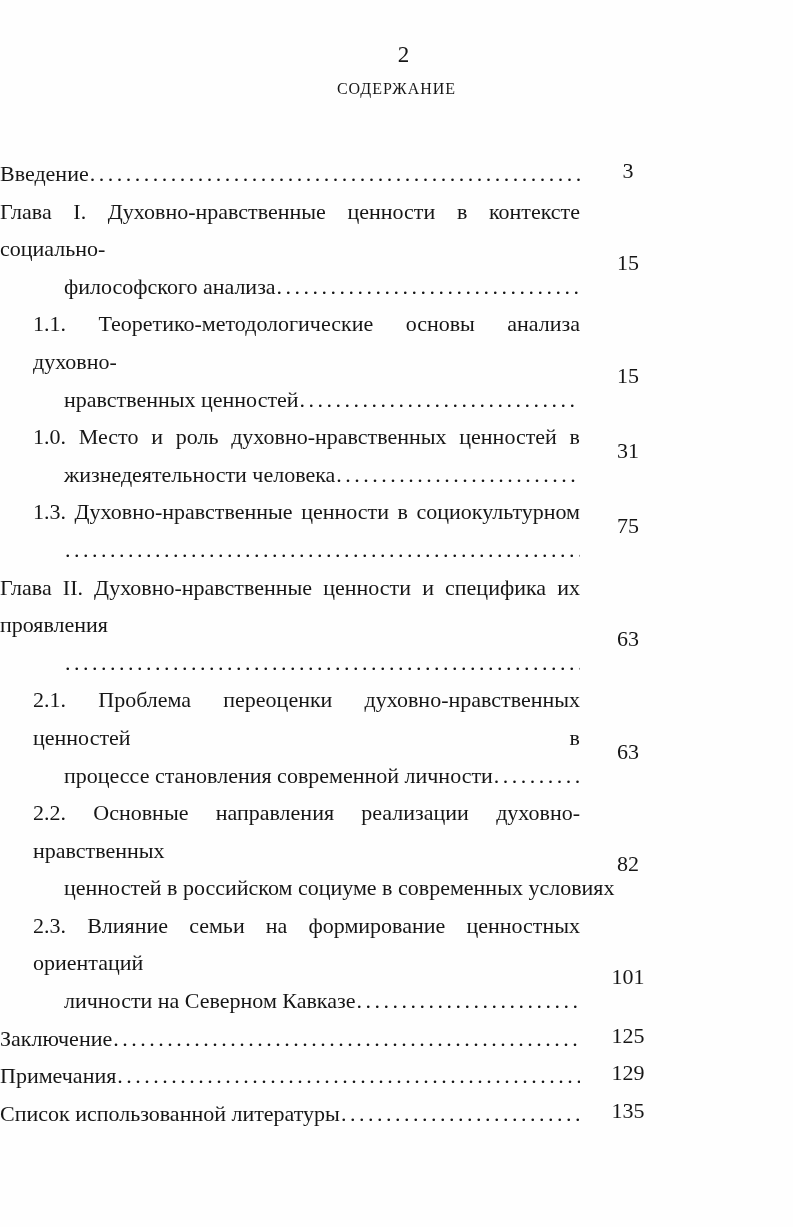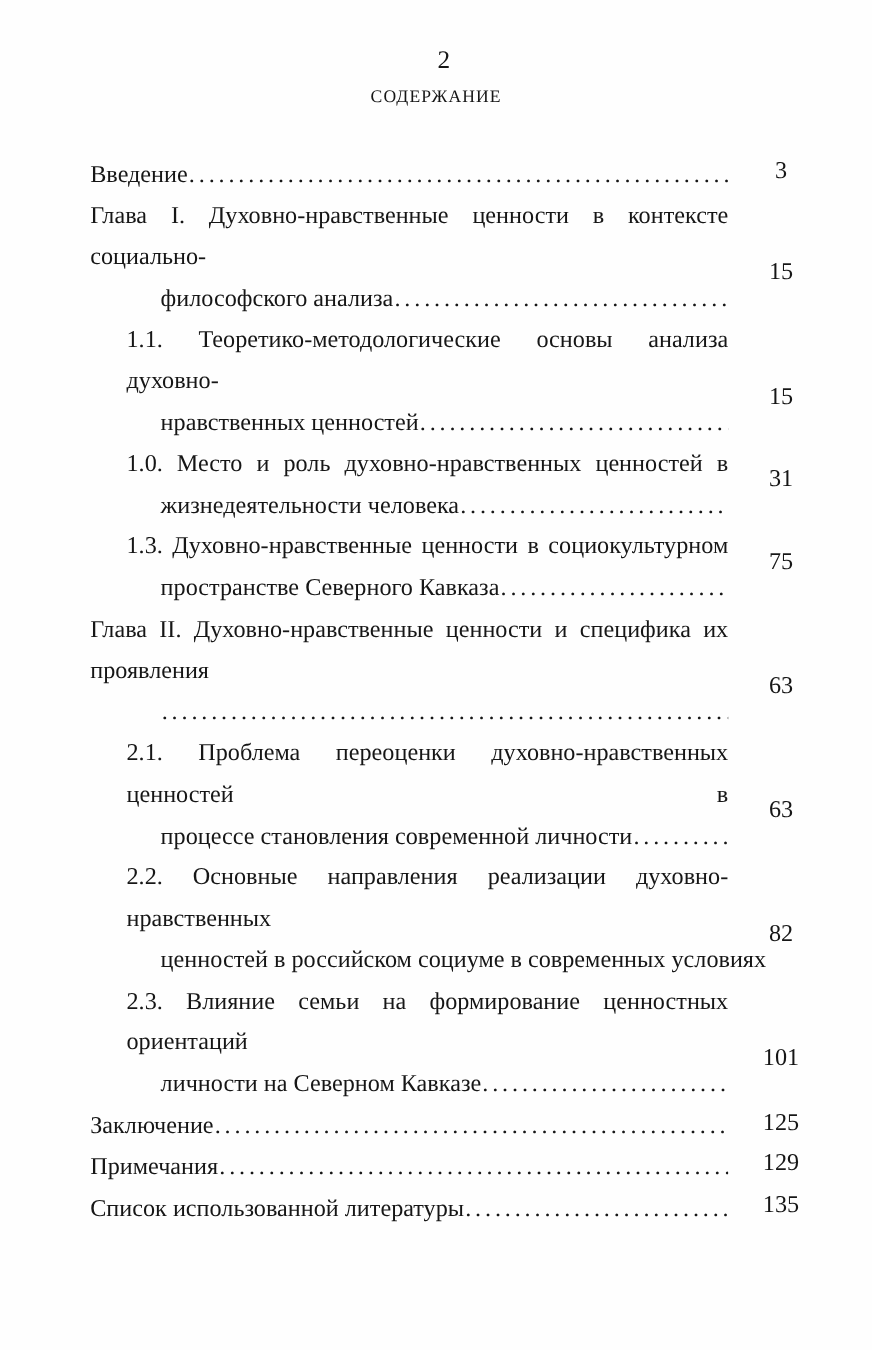--- a/index.html
+++ b/index.html
@@ -29,22 +29,21 @@
   }
   .title {
     margin: 7px 0 0 0;
     text-align: center;
     font-size: 16px;
     line-height: 28px;
     font-weight: normal;
     letter-spacing: 1px;
   }
   .toc {
-    margin-top: 36px;
-    padding-left: 82px;
+    margin-top: 52px;
   }
   .entry {
     display: flex;
   }
   .entry .text {
     width: 580px;
   }
   .line {
     font-size: 22px;
     line-height: 37.6px;
@@ -127,21 +126,20 @@
             <span class="label">жизнедеятельности человека</span>
             <span class="leader">........................................................................................................................</span>
           </div>
         </div>
         <div class="num">31</div>
       </div>
       <div class="entry multi">
         <div class="text">
           <div class="line first section">1.3. Духовно-нравственные ценности в социокультурном</div>
           <div class="line last">
-            <span class="label">пространстве Северного Кавказа</span>
             <span class="leader">........................................................................................................................</span>
           </div>
         </div>
         <div class="num">75</div>
       </div>
       <div class="entry multi">
         <div class="text">
           <div class="line first chapter">Глава II. Духовно-нравственные ценности и специфика их проявления</div>
           <div class="line last">
             <span class="leader">........................................................................................................................</span>

